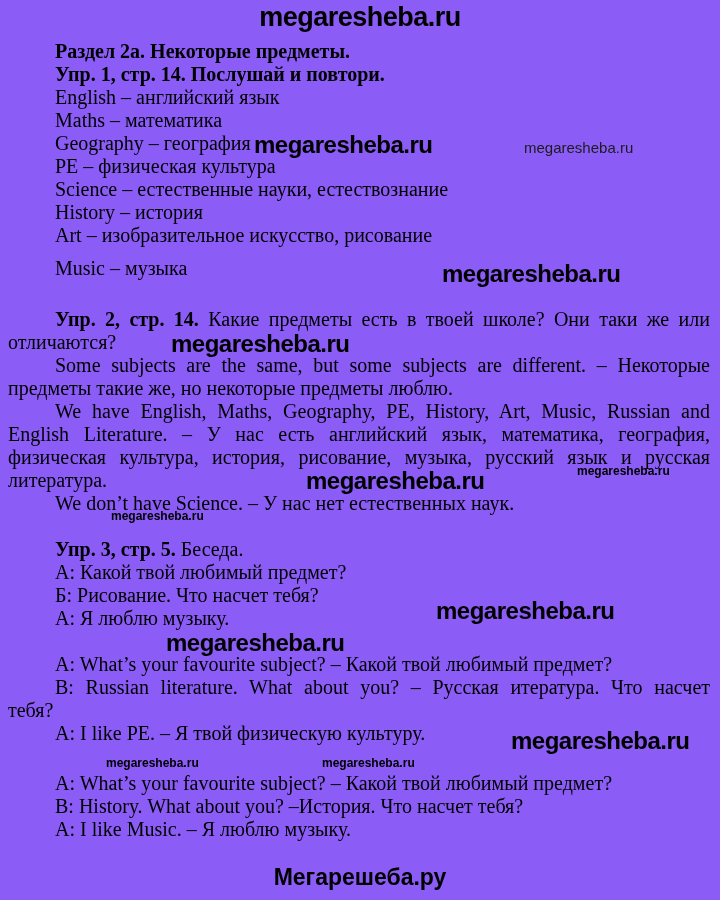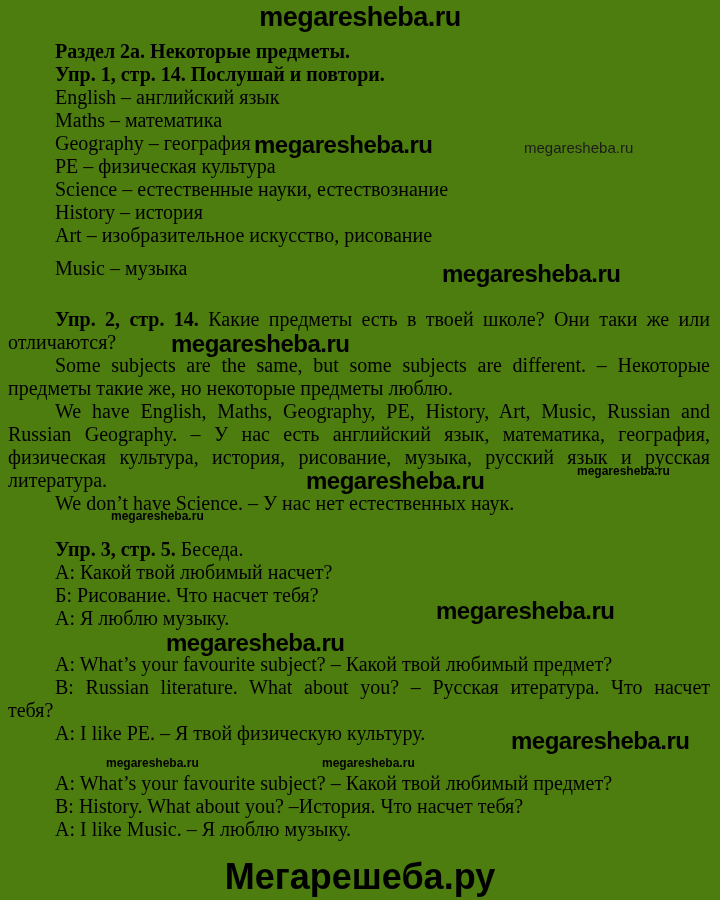--- a/index.html
+++ b/index.html
@@ -1,18 +1,18 @@
 <!DOCTYPE html>
 <html><head>
 <meta charset="utf-8">
 <style>
   html,body { margin:0; padding:0; background:#ffffff; }
   .page {
     position:relative; width:720px; height:900px; overflow:hidden;
-    background:#4d7c0f; color:#000;
+    background:#8b5cf6; color:#000;
     font-family:"Liberation Serif", serif; font-size:20px;
   }
   .site-header {
     padding-top:3px; height:29px; text-align:center;
     font-family:"Liberation Sans", sans-serif; font-weight:bold;
     font-size:27px; line-height:29px; letter-spacing:-0.5px;
   }
   .content { padding:0 10px 0 8px; }
   .l { height:23px; line-height:23px; }
   .ind { padding-left:47px; }
@@ -26,21 +26,21 @@
   .wm {
     position:absolute; font-family:"Liberation Sans", sans-serif;
     white-space:nowrap; color:#000;
   }
   .wm-bold  { font-weight:bold; font-size:24px; line-height:24px; letter-spacing:-0.5px; }
   .wm-small { font-weight:bold; font-size:12px; line-height:12px; }
   .wm-reg   { font-weight:normal; font-size:15px; line-height:15px; color:#1c1c1c; }
   .site-footer {
     position:absolute; top:861px; left:0; width:100%; text-align:center;
     font-family:"Liberation Sans", sans-serif; font-weight:bold;
-    font-size:36px; line-height:32px;
+    font-size:23px; line-height:32px;
   }
 </style>
 </head>
 <body>
 
 <div class="page">
 
   <div class="site-header">megaresheba.ru</div>
 
   <div class="content">
@@ -57,29 +57,29 @@
     <div class="l ind">Art – изобразительное искусство, рисование</div>
     <div class="l ind mt10">Music – музыка</div>
 
     <div class="l ind jl mt28"><span class="b">Упр. 2, стр. 14.</span> <span>Какие предметы есть в твоей школе? Они таки же или</span></div>
     <div class="l">отличаются?</div>
 
     <div class="l ind jl">Some subjects are the same, but some subjects are different. – Некоторые</div>
     <div class="l">предметы такие же, но некоторые предметы люблю.</div>
 
     <div class="l ind jl">We have English, Maths, Geography, PE, History, Art, Music, Russian and</div>
-    <div class="l jl">Russian Geography. – У нас есть английский язык, математика, география,</div>
+    <div class="l jl">English Literature. – У нас есть английский язык, математика, география,</div>
     <div class="l jl">физическая культура, история, рисование, музыка, русский язык и русская</div>
     <div class="l">литература.</div>
 
     <div class="l ind">We don’t have Science. – У нас нет естественных наук.</div>
 
     <div class="l ind mt23"><span class="b">Упр. 3, стр. 5.</span> <span>Беседа.</span></div>
 
-    <div class="l ind">А: Какой твой любимый насчет?</div>
+    <div class="l ind">А: Какой твой любимый предмет?</div>
     <div class="l ind">Б: Рисование. Что насчет тебя?</div>
     <div class="l ind">А: Я люблю музыку.</div>
 
     <div class="l ind mt23">A: What’s your favourite subject? – Какой твой любимый предмет?</div>
     <div class="l ind jl">B: Russian literature. What about you? – Русская итература. Что насчет</div>
     <div class="l">тебя?</div>
     <div class="l ind">А: I like PE. – Я твой физическую культуру.</div>
 
     <div class="l ind mt27">A: What’s your favourite subject? – Какой твой любимый предмет?</div>
     <div class="l ind">B: History. What about you? –История. Что насчет тебя?</div>

